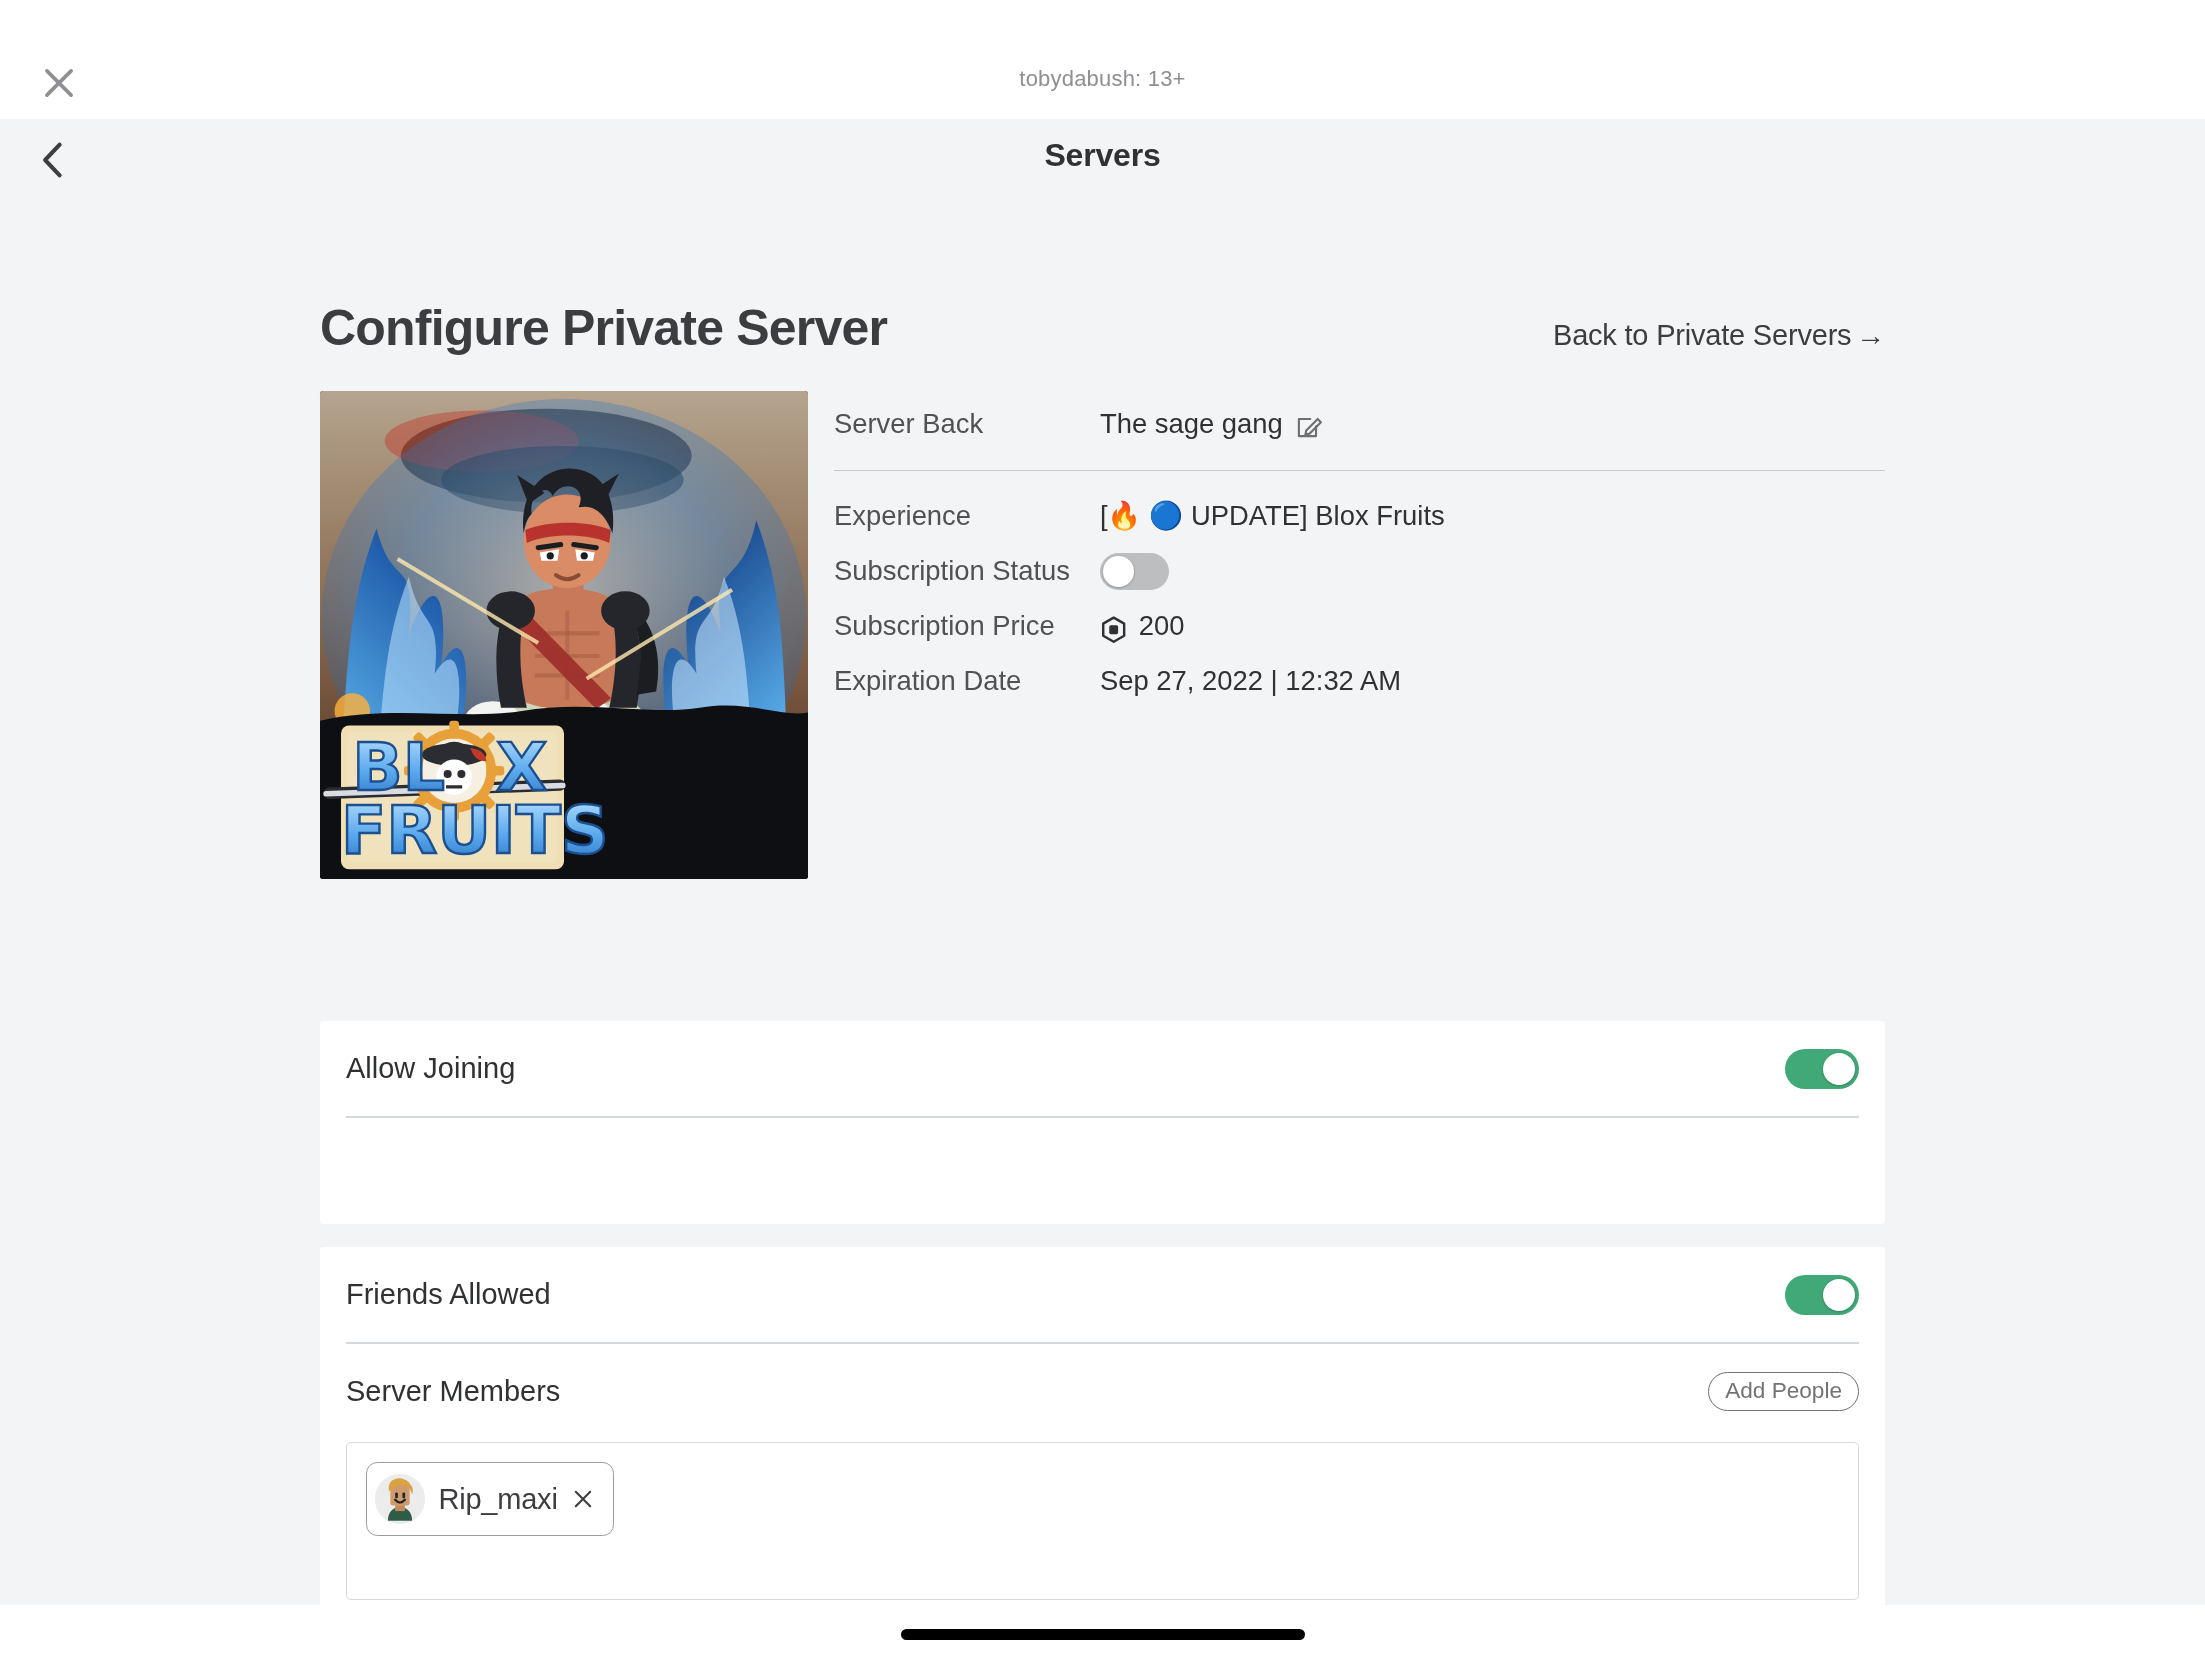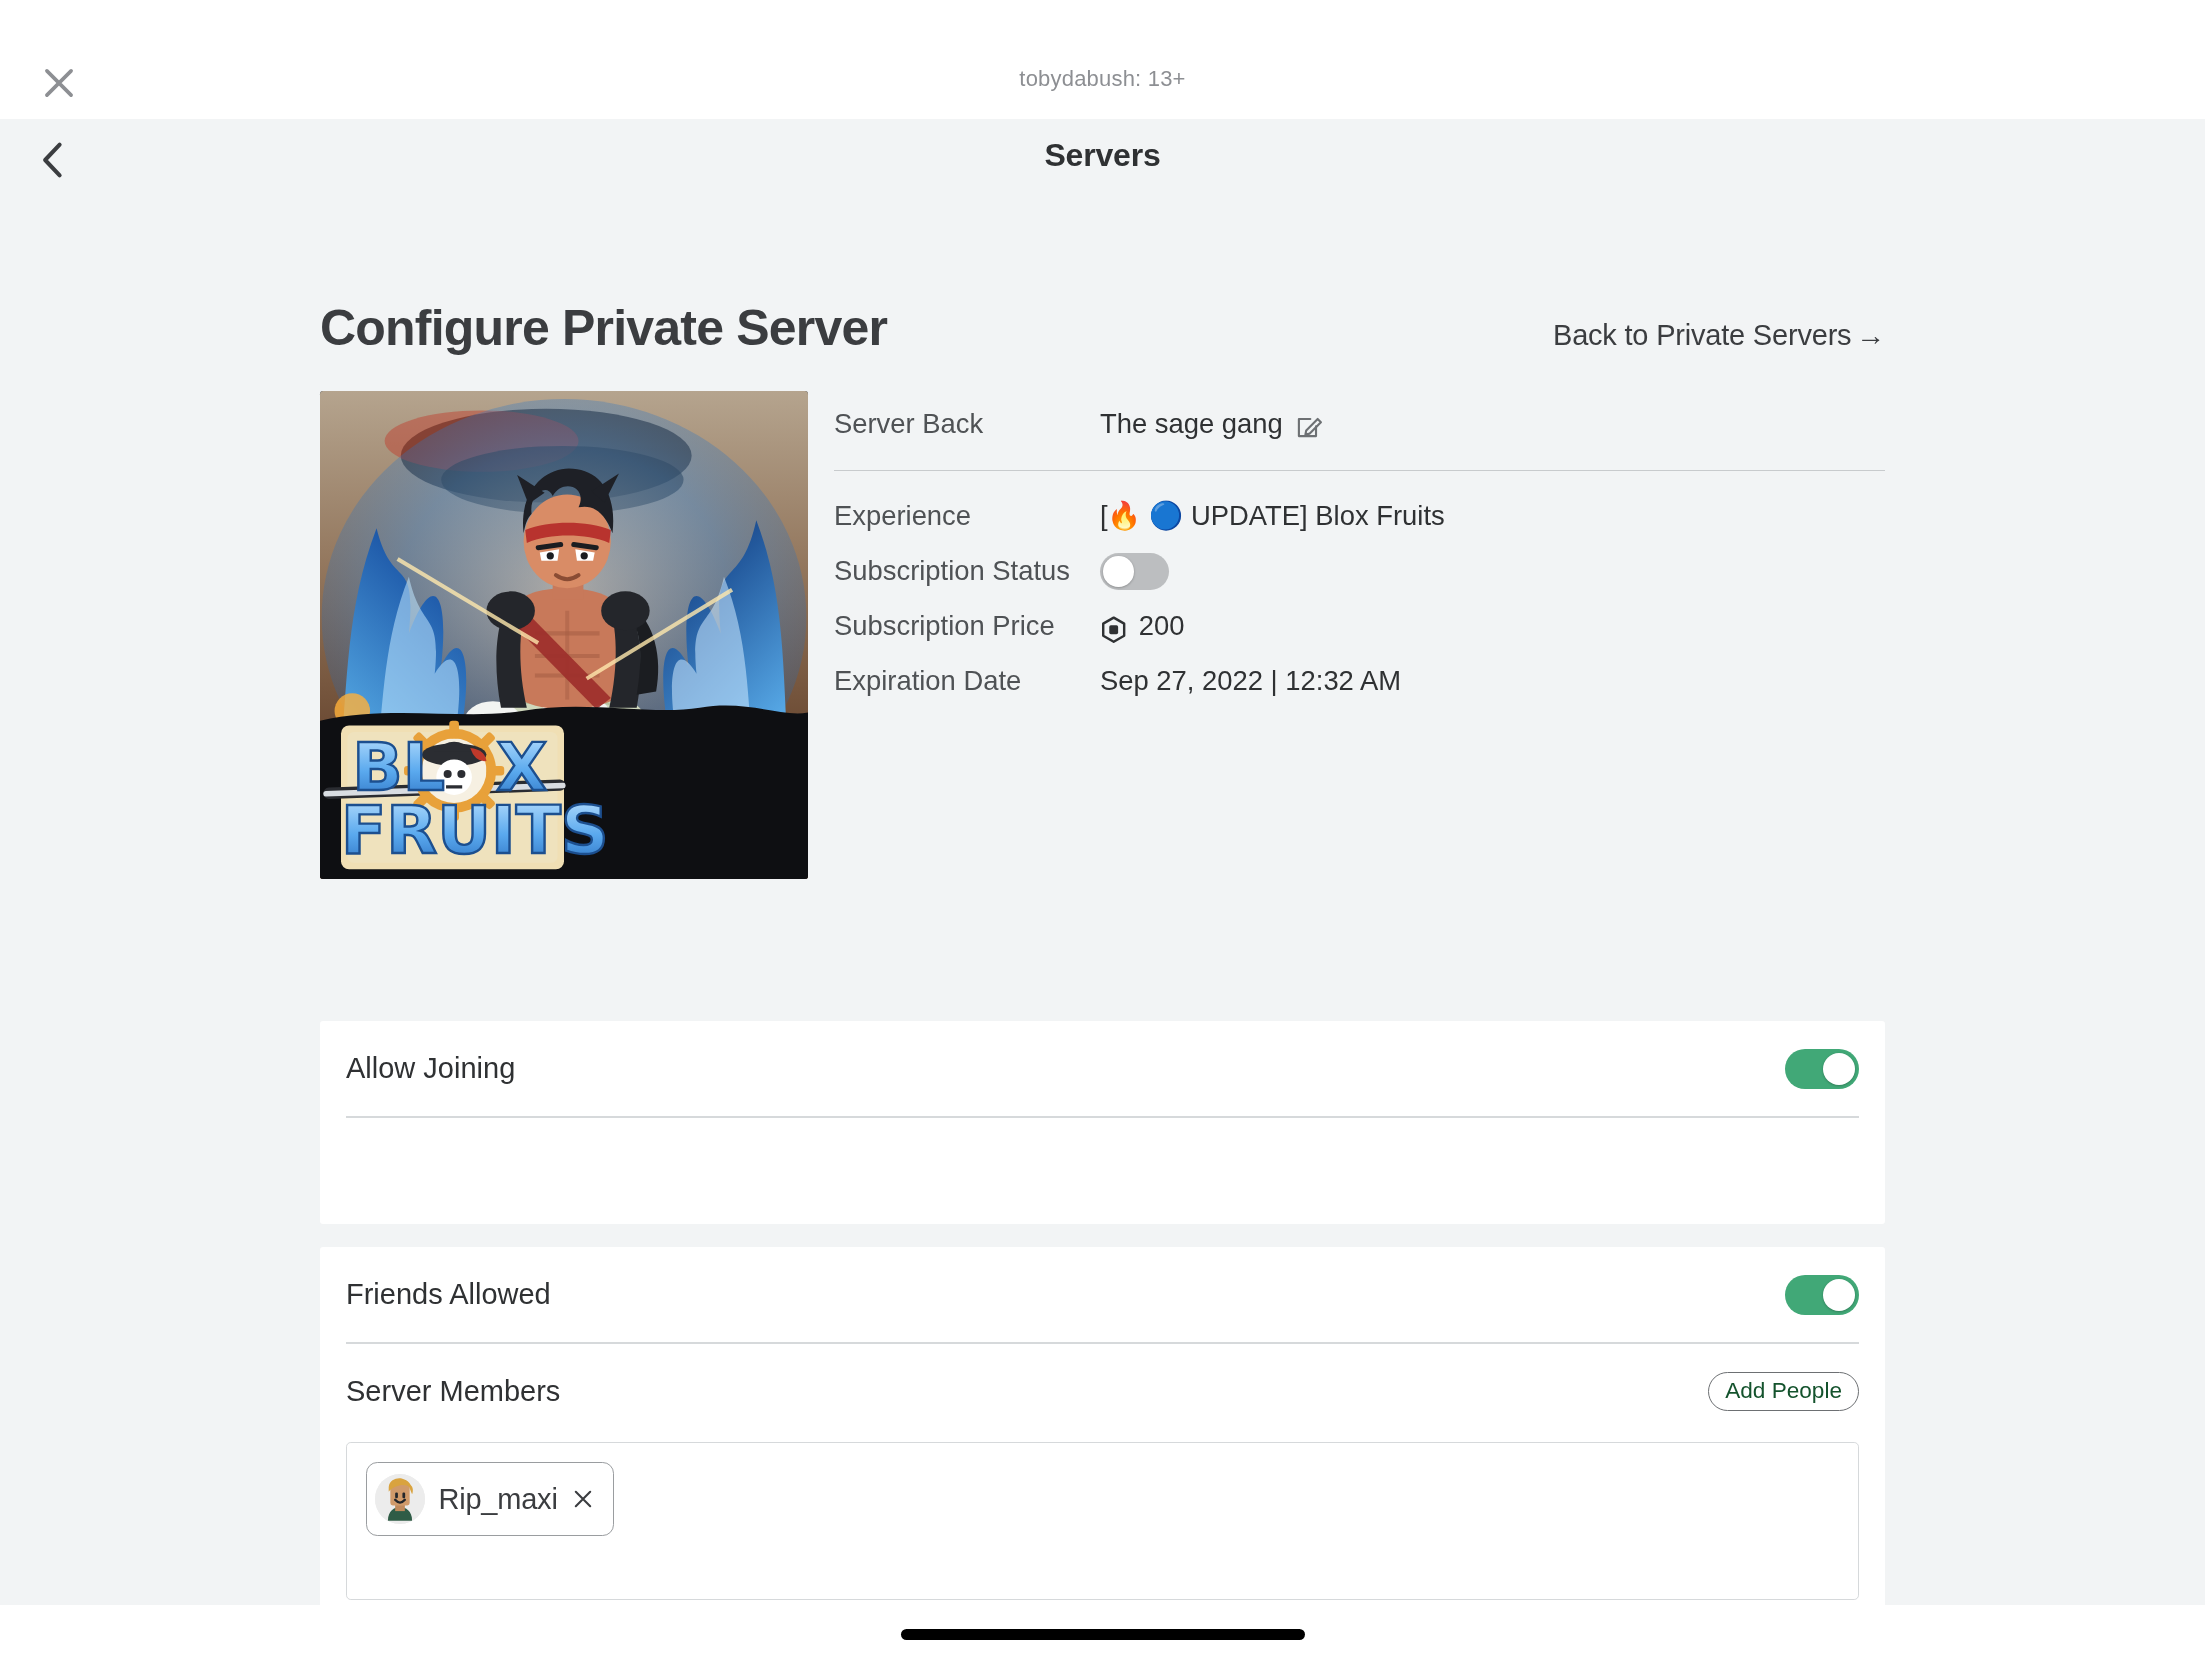--- a/index.html
+++ b/index.html
@@ -229,21 +229,21 @@
 
   .pill-btn {
     border: 1.6px solid #6d7073;
     border-radius: 21px;
     height: 39px;
     padding: 0 16px;
     display: inline-flex;
     align-items: center;
     justify-content: center;
     font-size: 22.6px;
-    color: #14532d;
+    color: #737373;
     background: #ffffff;
     cursor: pointer;
     white-space: nowrap;
   }
 
   .members-box {
     border: 1.6px solid #d6d9db;
     border-radius: 4.8px;
     height: 158px;
     margin-top: 3.2px;

